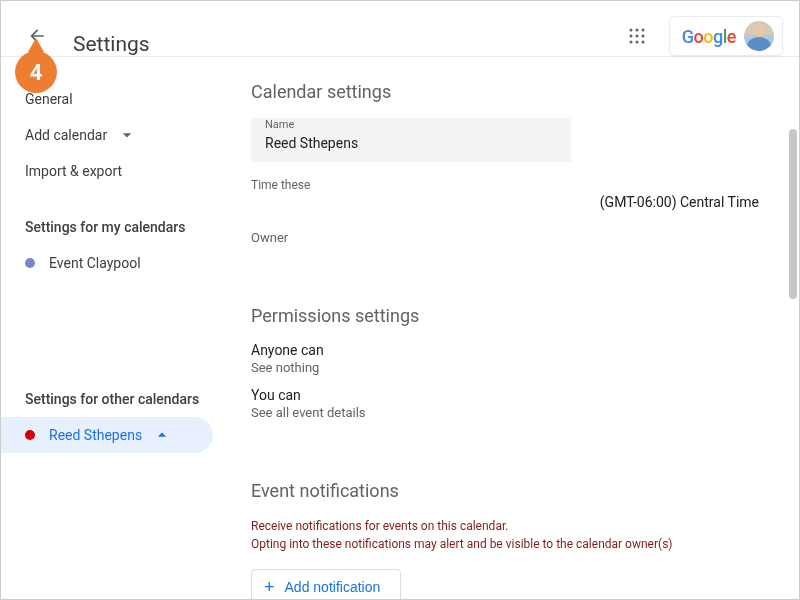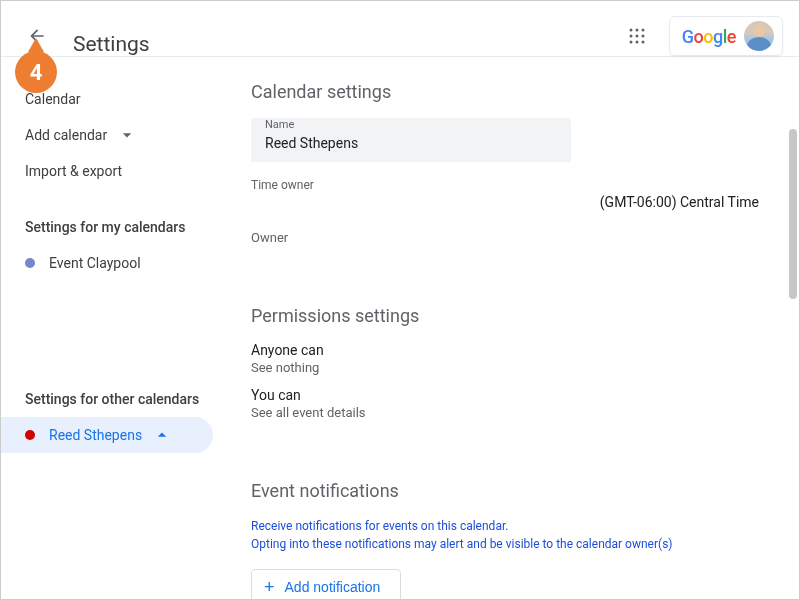--- a/index.html
+++ b/index.html
@@ -34,21 +34,21 @@
     .section-title { font-size: 18px; color: #5f6368; font-weight: 400; margin-bottom: 16px; }
     .name-field { background: #f1f3f4; border-radius: 4px 4px 0 0; padding: 0 14px 10px; width: 320px; margin-bottom: 16px; }
     .field-label { font-size: 11px; color: #5f6368; display:block; margin-bottom: 2px; }
     .field-value { font-size: 14px; color: #202124; }
     .tz-label { font-size: 12px; color: #5f6368; margin-bottom: 2px; }
     .tz-value { font-size: 14px; color: #202124; margin-bottom: 20px; text-align: right; }
     .owner-label { font-size: 13px; color: #5f6368; margin-bottom: 60px; }
     .perm-line { font-size: 14px; color: #202124; margin-top: 12px; }
     .perm-sub { font-size: 13px; color: #5f6368; margin-top: 2px; }
     .section-gap { margin-top: 60px; }
-    .notif-text { font-size: 12px; color: #1d4ed8; line-height: 1.5; margin-bottom: 16px; }
+    .notif-text { font-size: 12px; color: #7f1d1d; line-height: 1.5; margin-bottom: 16px; }
     .add-notif-btn { display: inline-flex; align-items: center; gap: 10px; border: 1px solid #dadce0; border-radius: 4px; padding: 8px 20px 8px 12px; color: #1a73e8; font-size: 14px; cursor: pointer; background:#fff; }
     .plus { font-size: 18px; line-height: 1; }
     
     .scrollbar { position: absolute; right: 2px; top: 72px; width: 8px; height: 170px; background: #c7c7c7; border-radius: 4px; }
     
     .callout { position: absolute; top: 42px; left: 14px; width: 42px; height: 50px; pointer-events: none; }
     .callout .pin { width: 42px; height: 42px; background: #ed7d31; border-radius: 50%; display: flex; align-items: center; justify-content: center; color: #fff; font-size: 22px; font-weight: 700; position: absolute; bottom: 0; }
     .callout .tip { position: absolute; top: -5px; left: 50%; transform: translateX(-50%); width: 0; height: 0; border-left: 8px solid transparent; border-right: 8px solid transparent; border-bottom: 14px solid #ed7d31; }
   </style>
 </head>
@@ -77,21 +77,21 @@
   </div>
   <div class="brand-box">
     <span class="google-logo"><span class="g1">G</span><span class="g2">o</span><span class="g3">o</span><span class="g4">g</span><span class="g5">l</span><span class="g6">e</span></span>
     <div class="avatar"></div>
   </div>
 </div>
 
 <div class="body-area">
   <div class="sidebar">
     <div class="side-item">
-        <span>Calendar</span>
+        <span>General</span>
       </div>
     <div class="side-item expandable">
       <span>Add calendar</span>
       <svg class="chevron" viewBox="0 0 24 24">
           <path d="M7 10l5 5 5-5z"></path>
         </svg>
     </div>
     <div class="side-item">
         <span>Import &amp; export</span>
       </div>
@@ -113,21 +113,21 @@
         </svg>
     </div>
   </div>
 
   <div class="content">
     <div class="section-title">Calendar settings</div>
     <div class="name-field">
       <span class="field-label">Name</span>
       <span class="field-value">Reed Sthepens</span>
     </div>
-    <div class="tz-label">Time owner</div>
+    <div class="tz-label">Time these</div>
     <div class="tz-value">(GMT-06:00) Central Time</div>
     <div class="owner-label">Owner</div>
 
     <div class="section-title">Permissions settings</div>
     <div class="perm-line">Anyone can</div>
     <div class="perm-sub">See nothing</div>
     <div class="perm-line">You can</div>
     <div class="perm-sub">See all event details</div>
 
     <div class="section-title section-gap">Event notifications</div>

